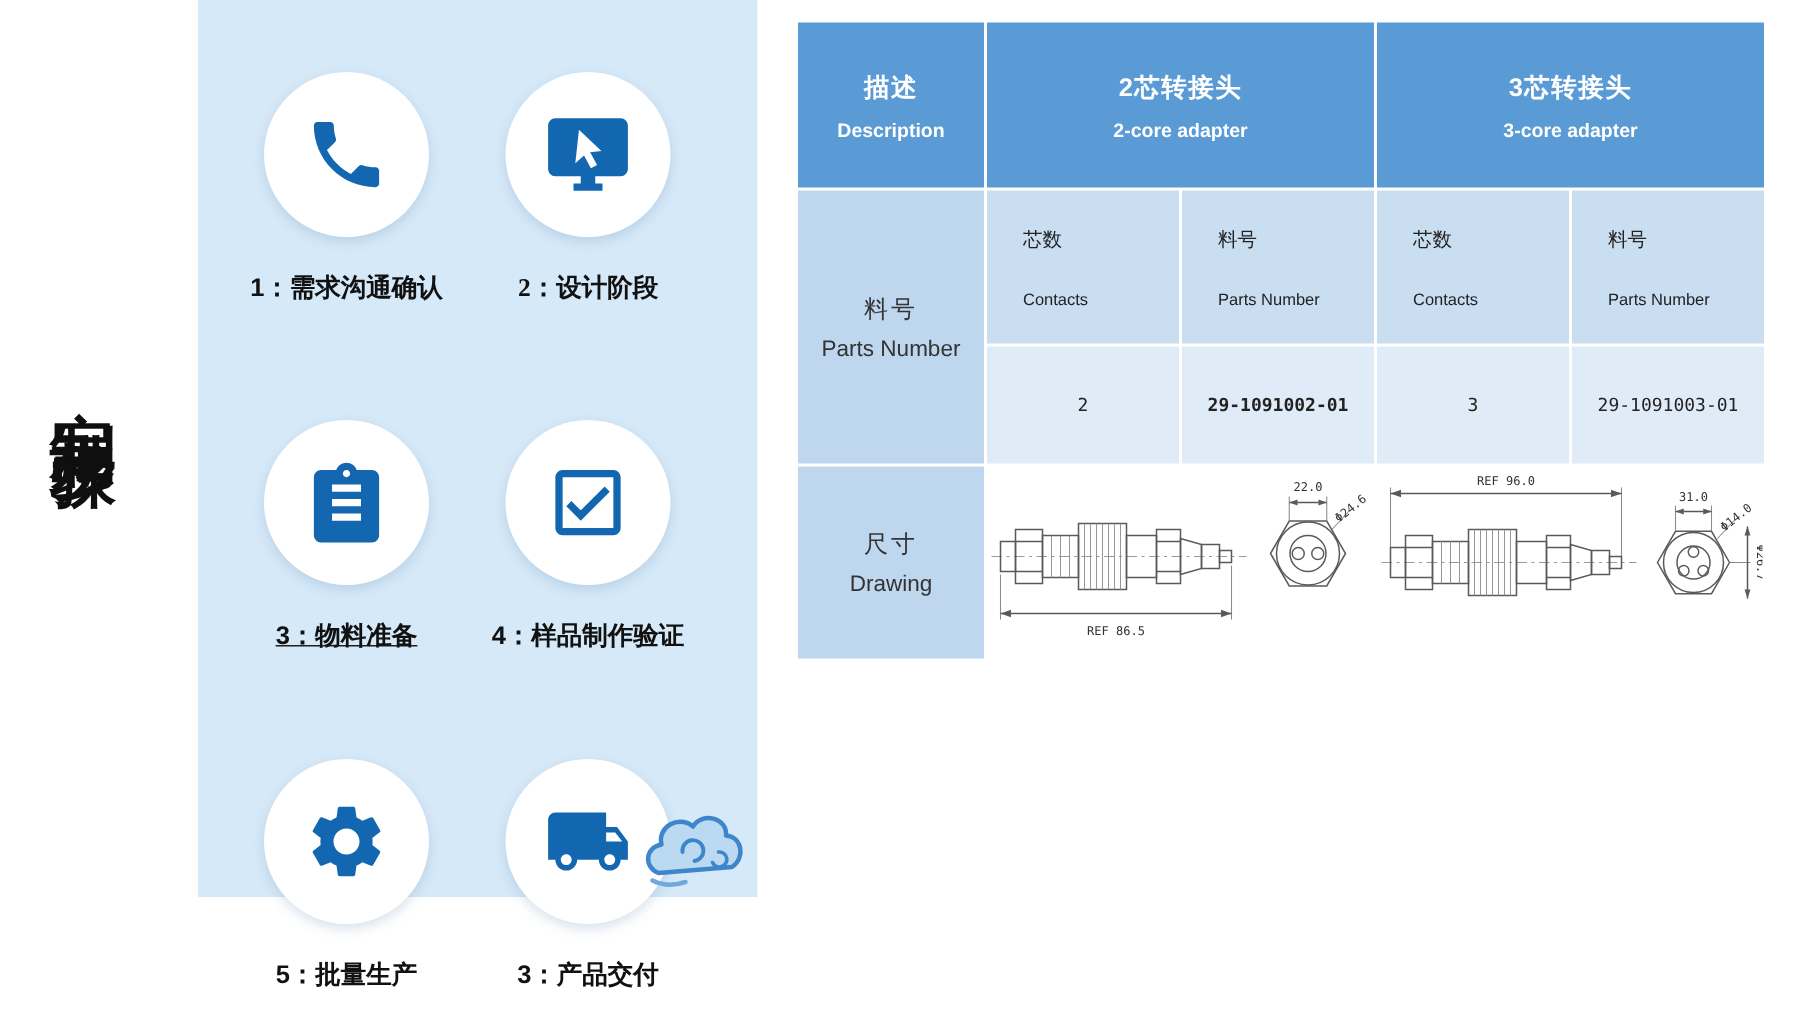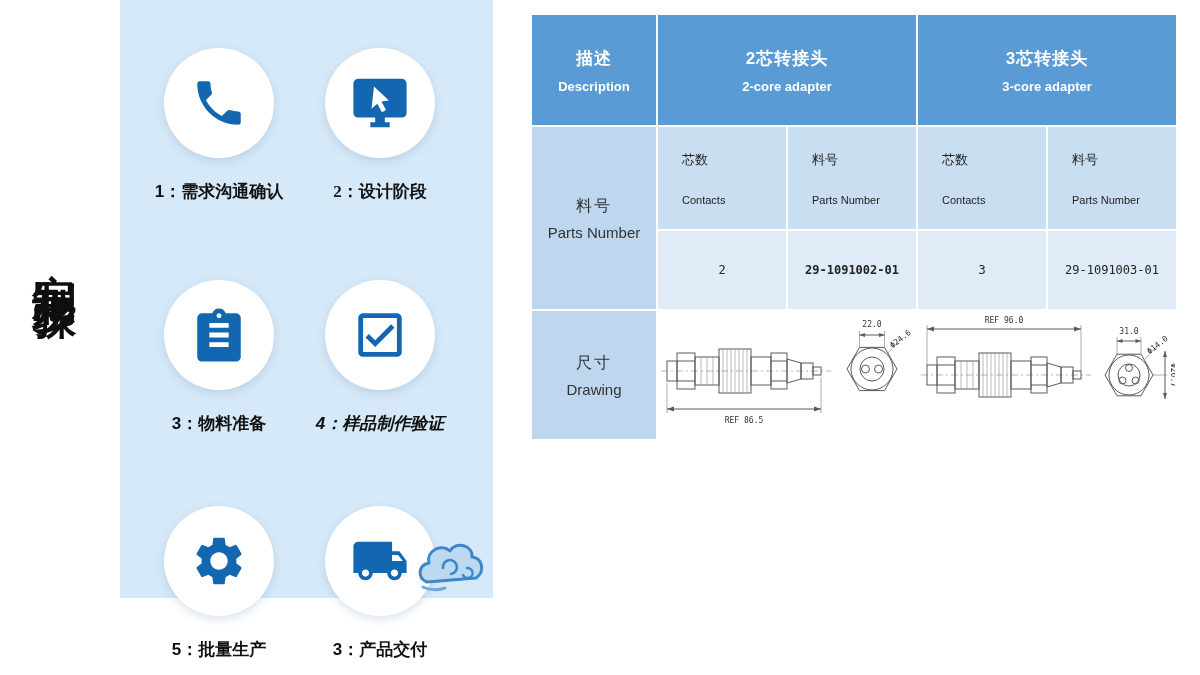--- a/index.html
+++ b/index.html
@@ -8,33 +8,33 @@
     font-family:"Liberation Sans", sans-serif;color:#1f1f1f;
   }
   
   .vertical-title{
     position:absolute;left:26px;top:238px;
     writing-mode:vertical-rl;text-orientation:upright;
     font-size:44px;font-weight:700;letter-spacing:8px;color:#0f0f0f;
   }
   
   .panel{
-    position:absolute;left:120px;top:0;width:373px;height:598px;
+    position:absolute;left:132px;top:0;width:373px;height:598px;
     background:var(--panel-blue,#d6e9f8);
   }
   .step{position:absolute;width:170px;display:flex;flex-direction:column;align-items:center;}
   .circle{
     width:110px;height:110px;border-radius:50%;background:#ffffff;
     display:flex;align-items:center;justify-content:center;
     box-shadow:0 3px 8px rgba(100,140,180,.25);
   }
   .icon{width:58px;height:58px;color:var(--icon-blue,#1367b1);}
   .step-label{margin-top:22px;font-size:17px;font-weight:700;color:#111;white-space:nowrap;}
   .s1{left:14px;top:48px;} .s2{left:175px;top:48px;font-family:Liberation Serif, serif;}
-  .s3{left:14px;top:280px;} .s4{left:175px;top:280px;font-style:italic;}
+  .s3{left:14px;top:280px;text-decoration:underline;} .s4{left:175px;top:280px;}
   .s5{left:14px;top:506px;} .s6{left:175px;top:506px;}
   .cloud{position:absolute;right:4px;bottom:6px;}
   
   .spec-table{
     position:absolute;left:532px;top:15px;
     display:grid;
     grid-template-columns:124px 128px 128px 128px 128px;
     grid-template-rows:110px 102px 78px 128px;
     gap:2px;background:#fff;
   }

